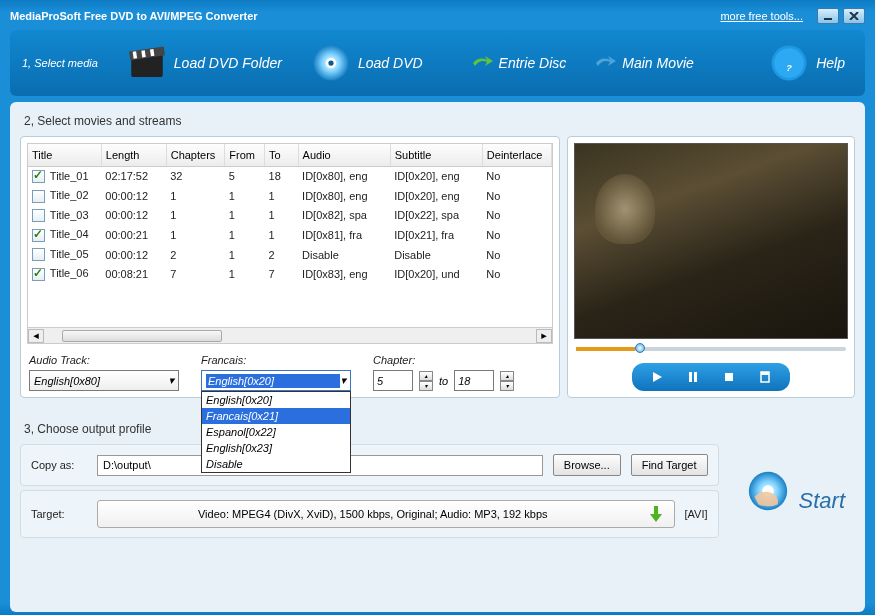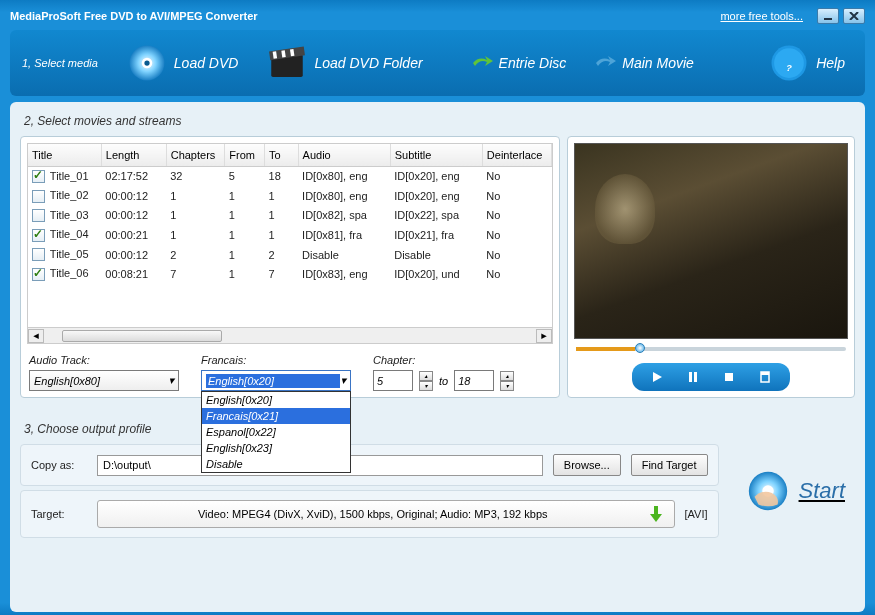--- a/index.html
+++ b/index.html
@@ -14,21 +14,21 @@
 .toolbar { height: 66px; background: linear-gradient(to bottom, #1188d0 0%, #0a6db0 100%); border-radius: 6px; margin: 2px 6px 6px 6px; display: flex; align-items: center; padding: 0 12px; gap: 12px; color: #fff; font-style: italic; font-size: 13px; }
 .toolbar .step-label { color: #fff; margin-right: 8px; font-style: italic; }
 .tool-item { display: flex; align-items: center; gap: 6px; padding: 0 8px; cursor: pointer; }
 .tool-item span { font-style: italic; font-size: 14px; }
 .icon-disc { width: 42px; height: 42px; }
 .icon-folder { width: 42px; height: 42px; }
 .icon-arrow { width: 22px; height: 18px; }
 .icon-help { width: 42px; height: 42px; }
 
 .body-area { background: #e7f1f7; margin: 0 6px; border-radius: 6px; padding: 10px; height: 510px; }
-.section-label { font-style: italic; color: #333; margin: 2px 0 8px 4px; font-size: 12px; }
+.section-label { color: #333; margin: 2px 0 8px 4px; font-size: 12px; }
 
 .section-2 { display: flex; gap: 7px; }
 
 .left-panel { flex: 1; background: #fff; border: 1px solid #b8cdd9; border-radius: 4px; padding: 6px; display: flex; flex-direction: column; position: relative; }
 .table-wrap { flex: 1; border: 1px solid #ccc; background: #fff; overflow: hidden; position: relative; }
 table { width: 100%; border-collapse: collapse; table-layout: fixed; }
 th { background: linear-gradient(#fdfdfd,#ececec); border-right: 1px solid #ddd; border-bottom: 1px solid #ccc; text-align: left; padding: 3px 4px; font-weight: normal; height: 22px; }
 td { padding: 3px 4px; color: #222; white-space: nowrap; overflow: hidden; text-overflow: ellipsis; }
 .hscroll { position: absolute; bottom: 0; left: 0; right: 0; height: 16px; background: #efefef; border-top: 1px solid #ccc; display: flex; align-items: center; }
 .hscroll .thumb { margin-left: 18px; width: 160px; height: 12px; background: linear-gradient(#f8f8f8,#dcdcdc); border: 1px solid #aaa; border-radius: 2px; }
@@ -64,21 +64,21 @@
 .section-3 { margin-top: 6px; }
 .output-row { background: #eef5fa; border: 1px solid #d0dde6; border-radius: 4px; padding: 9px 10px; display: flex; align-items: center; gap: 10px; }
 .output-row + .output-row { margin-top: 4px; }
 .field-label { width: 56px; color: #222; }
 .path-input { flex: 1 1 300px; height: 21px; border: 1px solid #999; background: #fff; padding: 0 5px; display: flex; align-items: center; }
 .btn { height: 22px; padding: 0 10px; border: 1px solid #888; background: linear-gradient(#fdfdfd,#e3e3e3); cursor: pointer; border-radius: 2px; display: flex; align-items: center; }
 .target-box { flex: 1; height: 28px; border: 1px solid #aaa; border-radius: 3px; background: linear-gradient(#fff,#f0f0f0); display: flex; align-items: center; padding: 0 10px; gap: 10px; cursor: pointer; }
 .target-box .tdown { margin-left: auto; color: #3a9b1f; }
 .avi-label { color: #222; text-align: right; }
 
-.start-btn { display: flex; align-items: center; gap: 8px; cursor: pointer; margin-left: auto; padding: 0 10px; text-decoration: underline; }
+.start-btn { display: flex; align-items: flex-end; gap: 8px; cursor: pointer; margin-left: auto; padding: 0 10px; }
 .start-btn span { font-style: italic; color: #2a6ea8; font-size: 22px; }
 .start-icon { width: 46px; height: 46px; }
 
 .checkbox { width: 13px; height: 13px; display: inline-block; vertical-align: middle; border: 1px solid #7a9db8; background: linear-gradient(#fff,#e6eff5); position: relative; margin-right: 2px; }
 .checkbox.checked::after { content: "✓"; position: absolute; top: -3px; left: 0px; color: #2e7d0f; font-size: 12px; font-weight: bold; }
 </style>
 </head>
 <body>
 
 <div class="titlebar">
@@ -95,44 +95,44 @@
           <svg viewBox="0 0 10 8">
             <path d="M1 0 L9 8 M9 0 L1 8" stroke="#234" stroke-width="2"></path>
           </svg>
         </div>
     </div>
   </div>
 </div>
 
 <div class="toolbar">
   <span class="step-label">1, Select media</span>
+  <div class="tool-item">
+    <svg class="icon-folder" viewBox="0 0 48 48">
+        <rect x="6" y="14" width="36" height="26" fill="#222" rx="2"></rect>
+        <rect x="4" y="8" width="40" height="10" fill="#444" transform="rotate(-8 24 13)"></rect>
+        <rect x="8" y="9" width="4" height="8" fill="#fff" transform="rotate(-8 24 13)"></rect>
+        <rect x="18" y="9" width="4" height="8" fill="#fff" transform="rotate(-8 24 13)"></rect>
+        <rect x="28" y="9" width="4" height="8" fill="#fff" transform="rotate(-8 24 13)"></rect>
+      </svg>
+    <span>Load DVD Folder</span>
+  </div>
   <div class="tool-item">
     <svg class="icon-disc" viewBox="0 0 48 48">
         <circle cx="24" cy="24" r="20" fill="url(#g1)"></circle>
         <defs>
           <radialGradient id="g1">
             <stop offset="0" stop-color="#fff"></stop>
             <stop offset="0.5" stop-color="#7fd3ff"></stop>
             <stop offset="1" stop-color="#1a7fc4"></stop>
           </radialGradient>
         </defs>
         <circle cx="24" cy="24" r="6" fill="#fff"></circle>
         <circle cx="24" cy="24" r="3" fill="#0a5a8f"></circle>
       </svg>
     <span>Load DVD</span>
-  </div>
-  <div class="tool-item">
-    <svg class="icon-folder" viewBox="0 0 48 48">
-        <rect x="6" y="14" width="36" height="26" fill="#222" rx="2"></rect>
-        <rect x="4" y="8" width="40" height="10" fill="#444" transform="rotate(-8 24 13)"></rect>
-        <rect x="8" y="9" width="4" height="8" fill="#fff" transform="rotate(-8 24 13)"></rect>
-        <rect x="18" y="9" width="4" height="8" fill="#fff" transform="rotate(-8 24 13)"></rect>
-        <rect x="28" y="9" width="4" height="8" fill="#fff" transform="rotate(-8 24 13)"></rect>
-      </svg>
-    <span>Load DVD Folder</span>
   </div>
   <div class="tool-item" style="margin-left:20px">
     <svg class="icon-arrow" viewBox="0 0 22 18">
         <path d="M2 9 Q8 2 16 6 L14 2 L22 7 L14 12 L16 8 Q9 5 4 12 Z" fill="#5fc43a"></path>
       </svg>
     <span>Entrie Disc</span>
   </div>
   <div class="tool-item">
     <svg class="icon-arrow" viewBox="0 0 22 18">
         <path d="M2 9 Q8 2 16 6 L14 2 L22 7 L14 12 L16 8 Q9 5 4 12 Z" fill="#4da4d8"></path>

